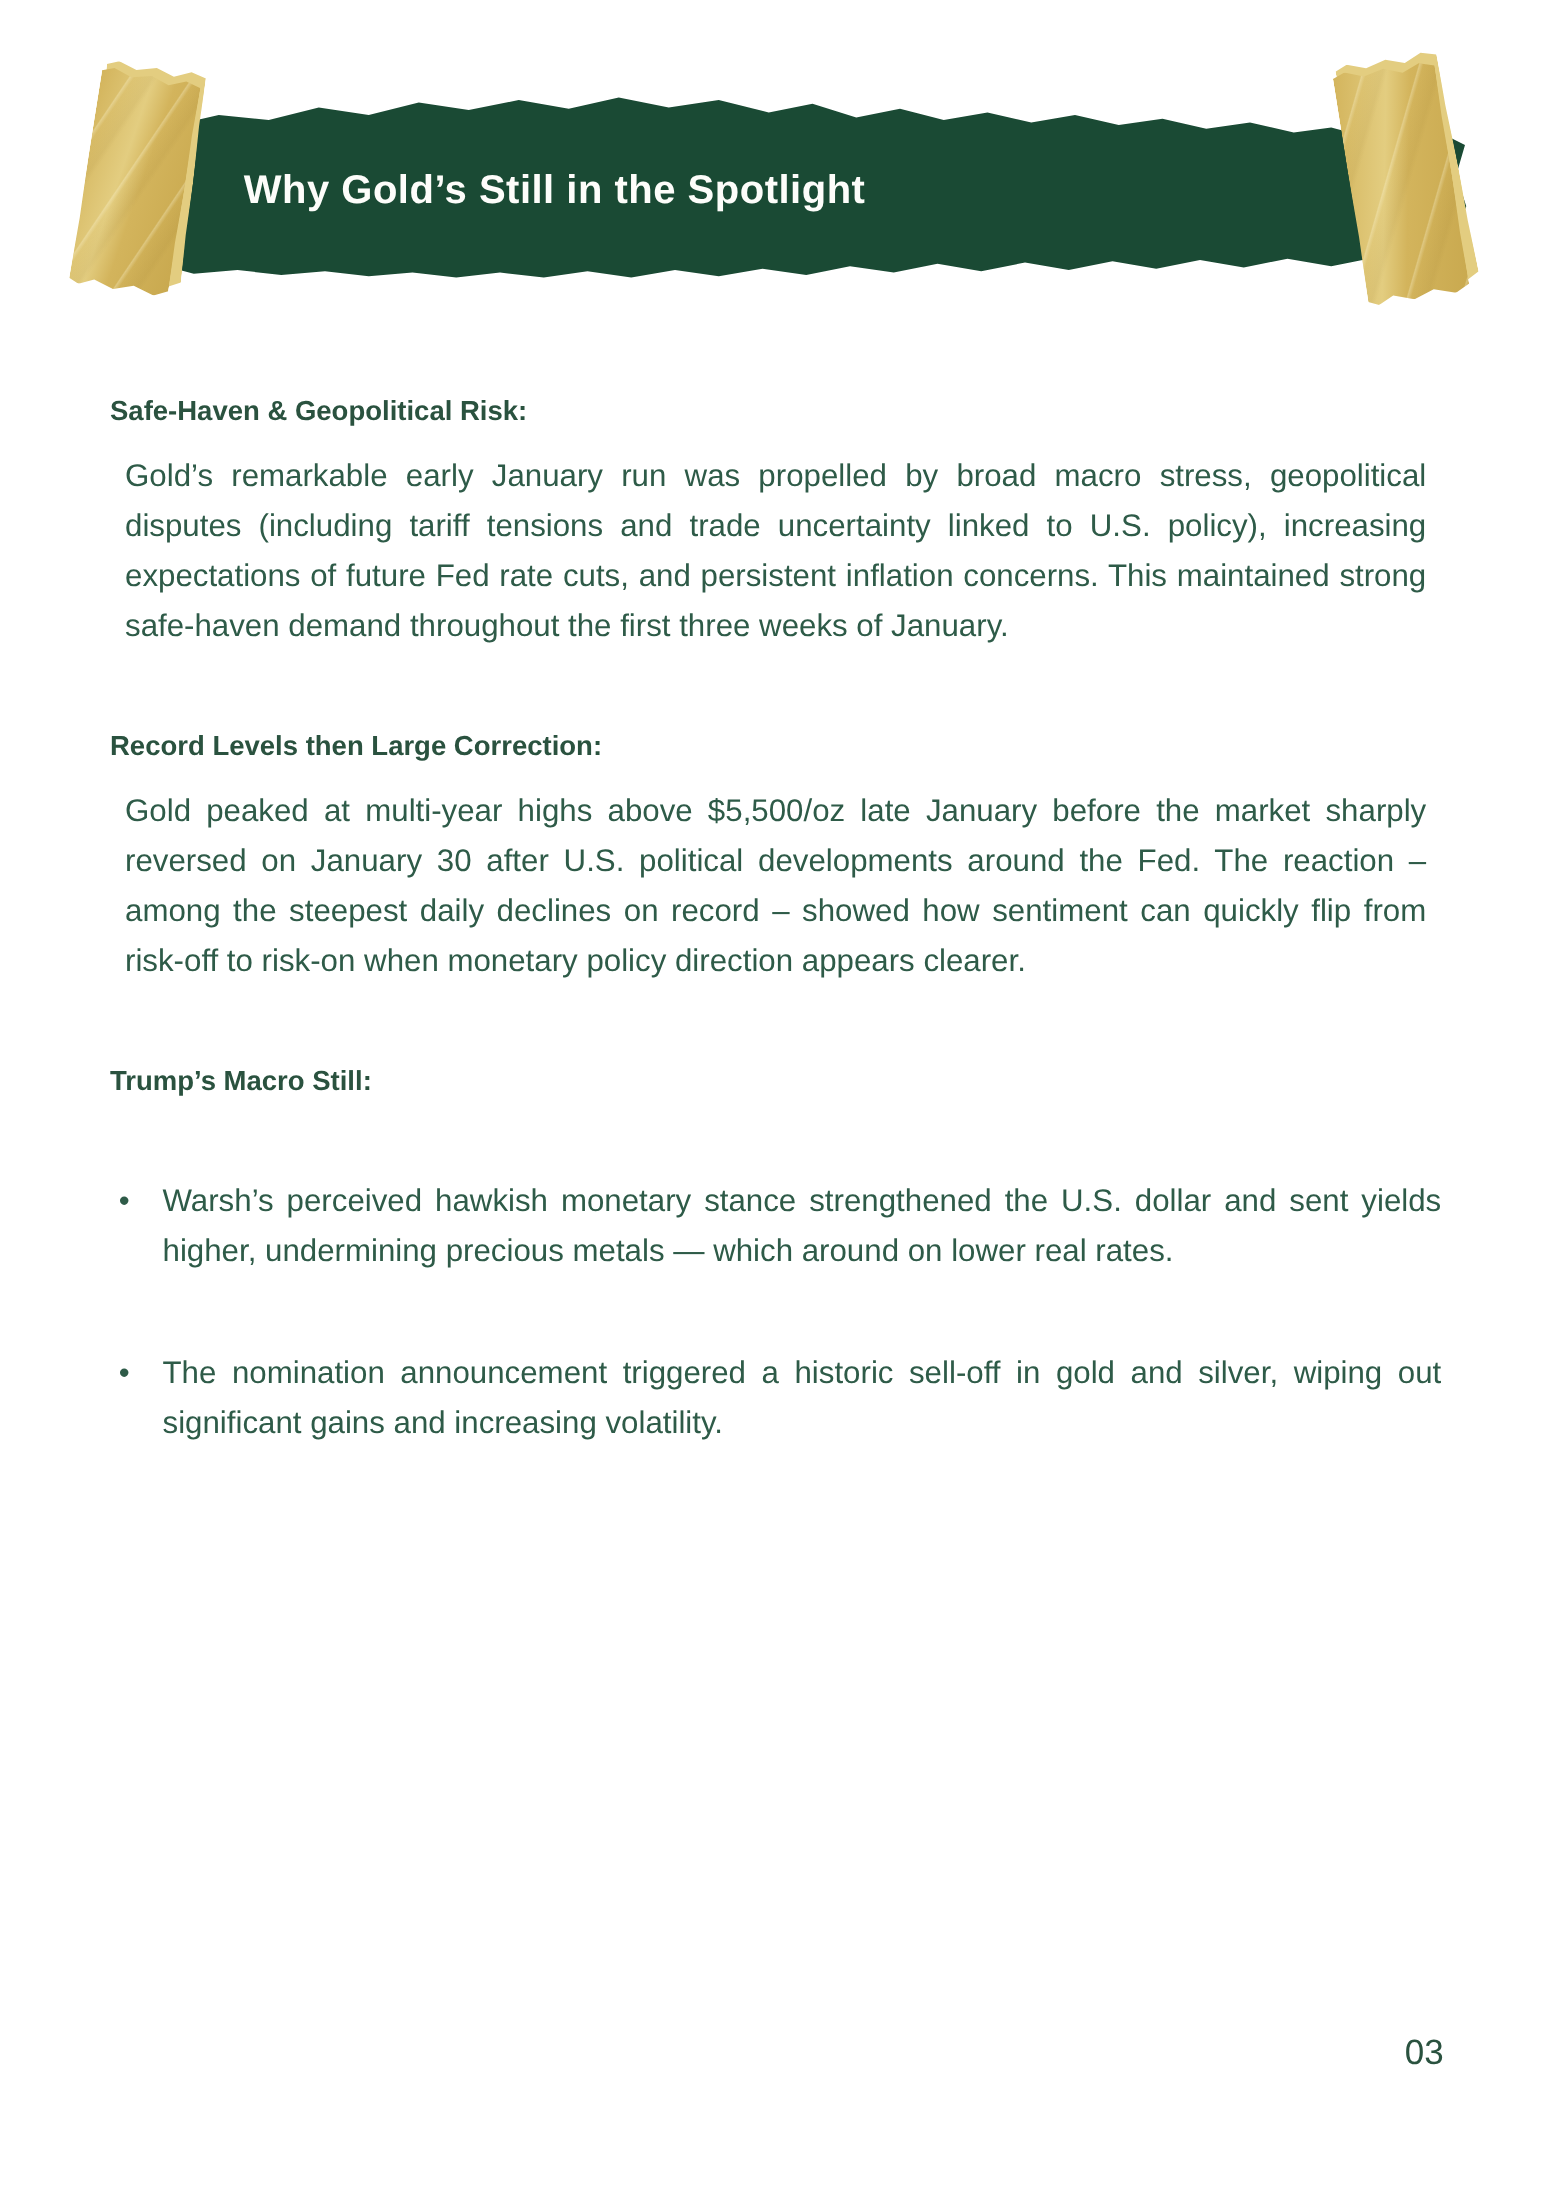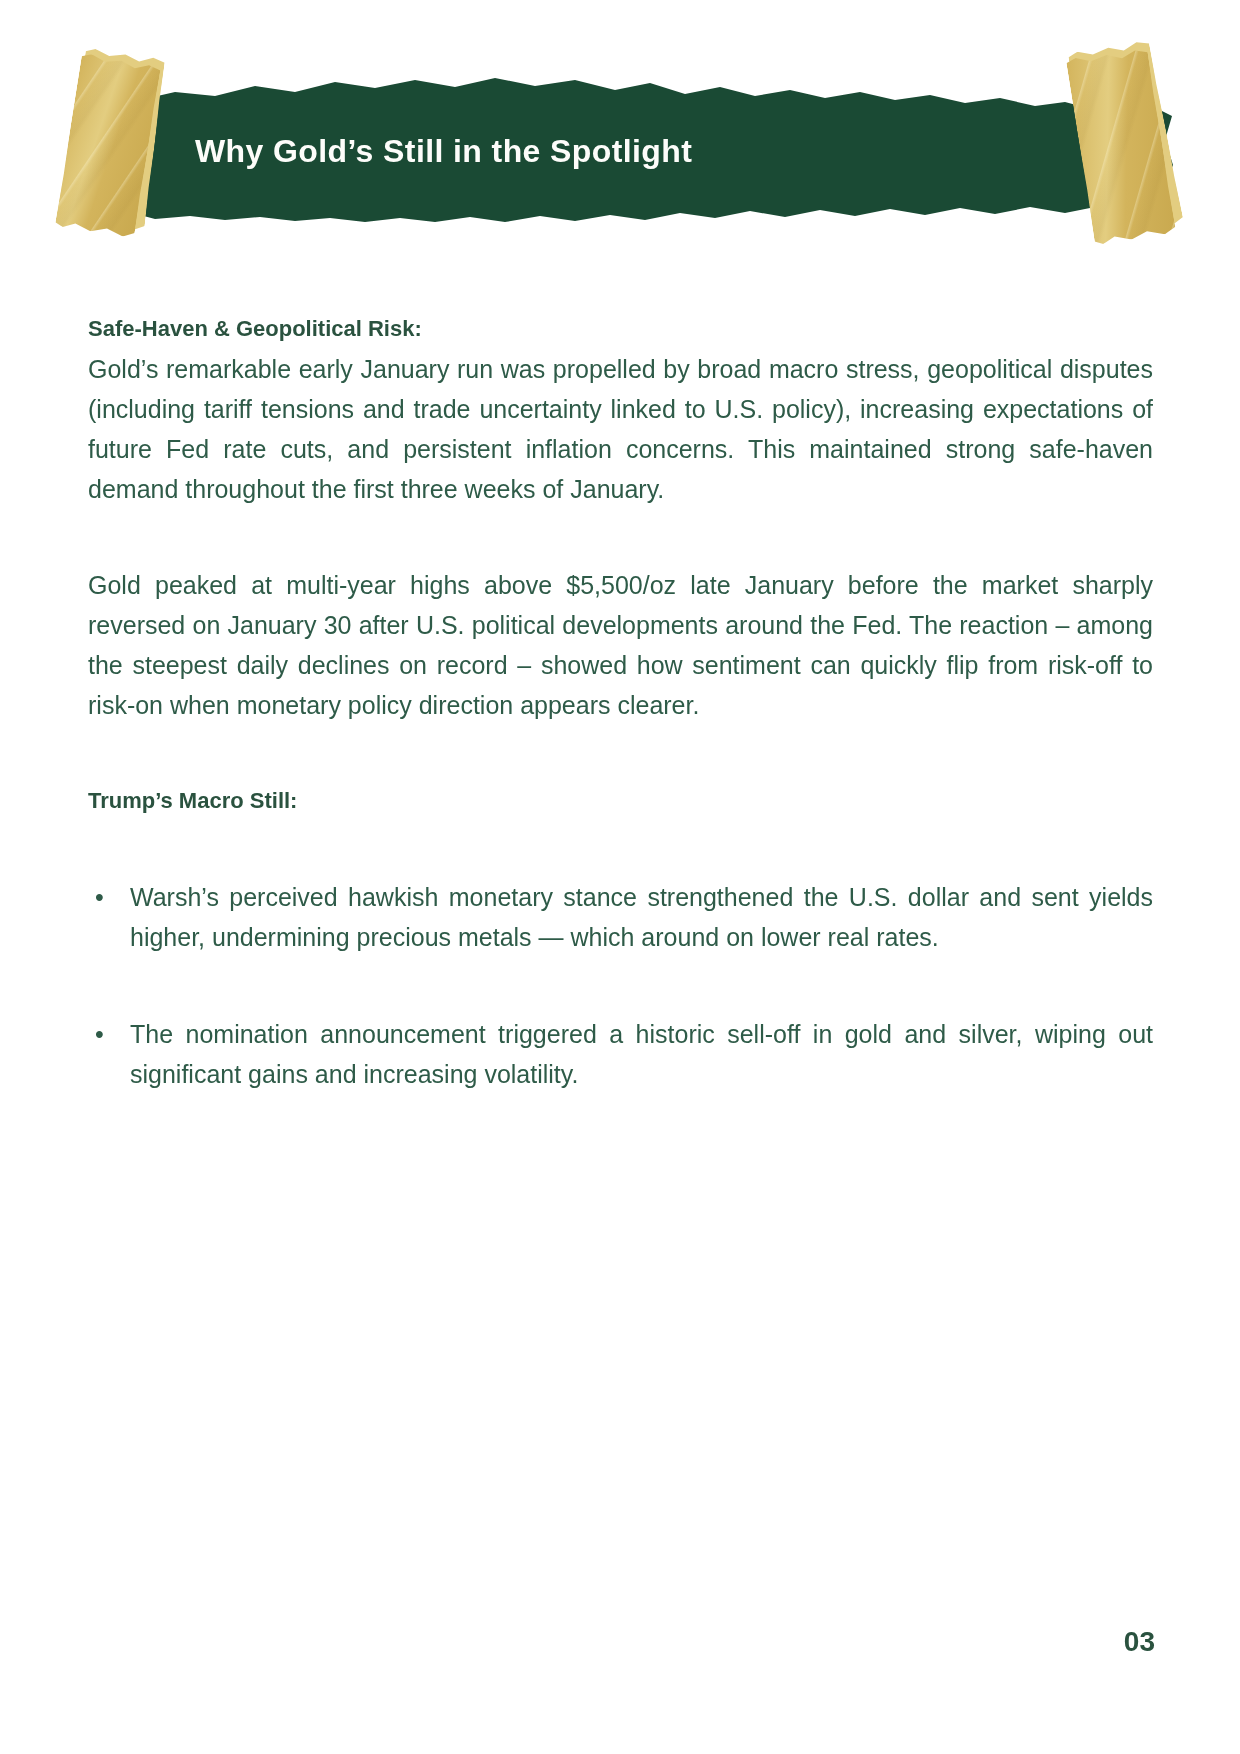--- a/index.html
+++ b/index.html
@@ -102,21 +102,21 @@
   }
   .section { margin: 0 0 56px 0; }
   .section h2 {
     margin: 0;
     font-size: 22px;
     line-height: 40px;
     font-weight: bold;
     color: var(--heading_green, #2a523f);
   }
   .section p {
-    margin: 0;
+    margin: 12px;
     text-align: justify;
   }
   ul.bullet-list {
     list-style: none;
     margin: 44px 0 0 0;
     padding: 0;
   }
   ul.bullet-list li {
     position: relative;
     padding-left: 42px;
@@ -130,21 +130,21 @@
     top: 0;
   }
 
   
   .page-number {
     position: absolute;
     top: 1622px;
     right: 85px;
     font-size: 28px;
     line-height: 40px;
-    font-weight: bold;
+    font-weight: normal;
     color: var(--heading_green, #2a523f);
   }
 </style>
 </head>
 <body>
 
 <div class="page">
 
   <div class="banner-wrap">
 
@@ -173,20 +173,21 @@
   </div>
 
   <div class="content">
 
     <div class="section">
       <h2>Safe-Haven &amp; Geopolitical Risk:</h2>
       <p>Gold’s remarkable early January run was propelled by broad macro stress, geopolitical disputes (including tariff tensions and trade uncertainty linked to U.S. policy), increasing expectations of future Fed rate cuts, and persistent inflation concerns. This maintained strong safe-haven demand throughout the first three weeks of January.</p>
     </div>
 
     <div class="section">
+      <h2>Record Levels then Large Correction:</h2>
       <p>Gold peaked at multi-year highs above $5,500/oz late January before the market sharply reversed on January 30 after U.S. political developments around the Fed. The reaction – among the steepest daily declines on record – showed how sentiment can quickly flip from risk-off to risk-on when monetary policy direction appears clearer.</p>
     </div>
 
     <div class="section">
       <h2>Trump’s Macro Still:</h2>
     </div>
 
     <ul class="bullet-list">
       <li>
         <span class="bullet-marker">•</span>

